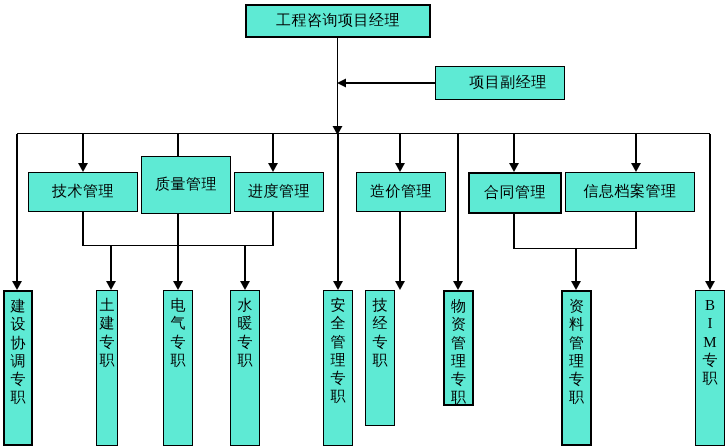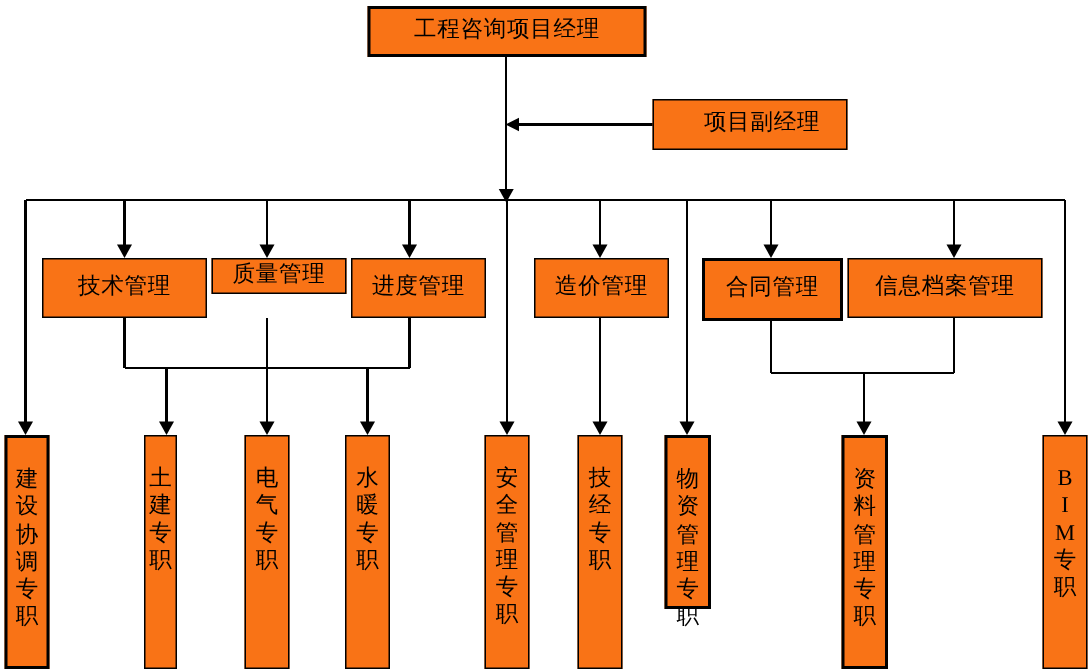--- a/index.html
+++ b/index.html
@@ -20,39 +20,39 @@
     left: 0;
     top: 0;
     width: 727px;
     height: 448px;
     pointer-events: none;
   }
   .node {
     position: absolute;
     box-sizing: border-box;
     border: 1px solid #000000;
-    background: #f97316;
+    background: #5eead4;
     display: flex;
     align-items: center;
     justify-content: center;
     color: #000000;
     line-height: 1.05;
   }
   .node.thick {
     border-width: 2px;
   }
   .node.horiz {
     font-size: 15px;
     letter-spacing: 0.5px;
     white-space: nowrap;
   }
   .node.vert {
     font-size: 15px;
     align-items: flex-start;
-    padding-top: 19px;
+    padding-top: 5px;
   }
   .node.vert .vtext {
     display: block;
     text-align: center;
     width: 100%;
     line-height: 1.22;
     white-space: pre-line;
   }
 </style>
 </head>
@@ -136,21 +136,21 @@
   </div>
 
   <div class="node horiz" style="left:435px; top:66px; width:130px; height:34px;padding-left:16px;">
     <span>项目副经理</span>
   </div>
 
   <div class="node horiz" style="left:28px; top:172px; width:110px; height:40px;">
     <span>技术管理</span>
   </div>
 
-  <div class="node horiz" style="left:141px; top:172px; width:90px; height:24px;">
+  <div class="node horiz" style="left:141px; top:156px; width:90px; height:58px;">
     <span>质量管理</span>
   </div>
 
   <div class="node horiz" style="left:234px; top:172px; width:90px; height:40px;">
     <span>进度管理</span>
   </div>
 
   <div class="node horiz" style="left:356px; top:172px; width:90px; height:40px;">
     <span>造价管理</span>
   </div>
@@ -183,21 +183,21 @@
     <span class="vtext">水暖
 专职</span>
   </div>
 
   <div class="node vert" style="left:323px; top:290px; width:30px; height:156px;">
     <span class="vtext">安全
 管理
 专职</span>
   </div>
 
-  <div class="node vert" style="left:385px; top:290px; width:30px; height:156px;">
+  <div class="node vert" style="left:365px; top:290px; width:30px; height:136px;">
     <span class="vtext">技经
 专职</span>
   </div>
 
   <div class="node vert thick" style="left:443px; top:290px; width:31px; height:116px;">
     <span class="vtext">物资
 管理
 专职</span>
   </div>
 

